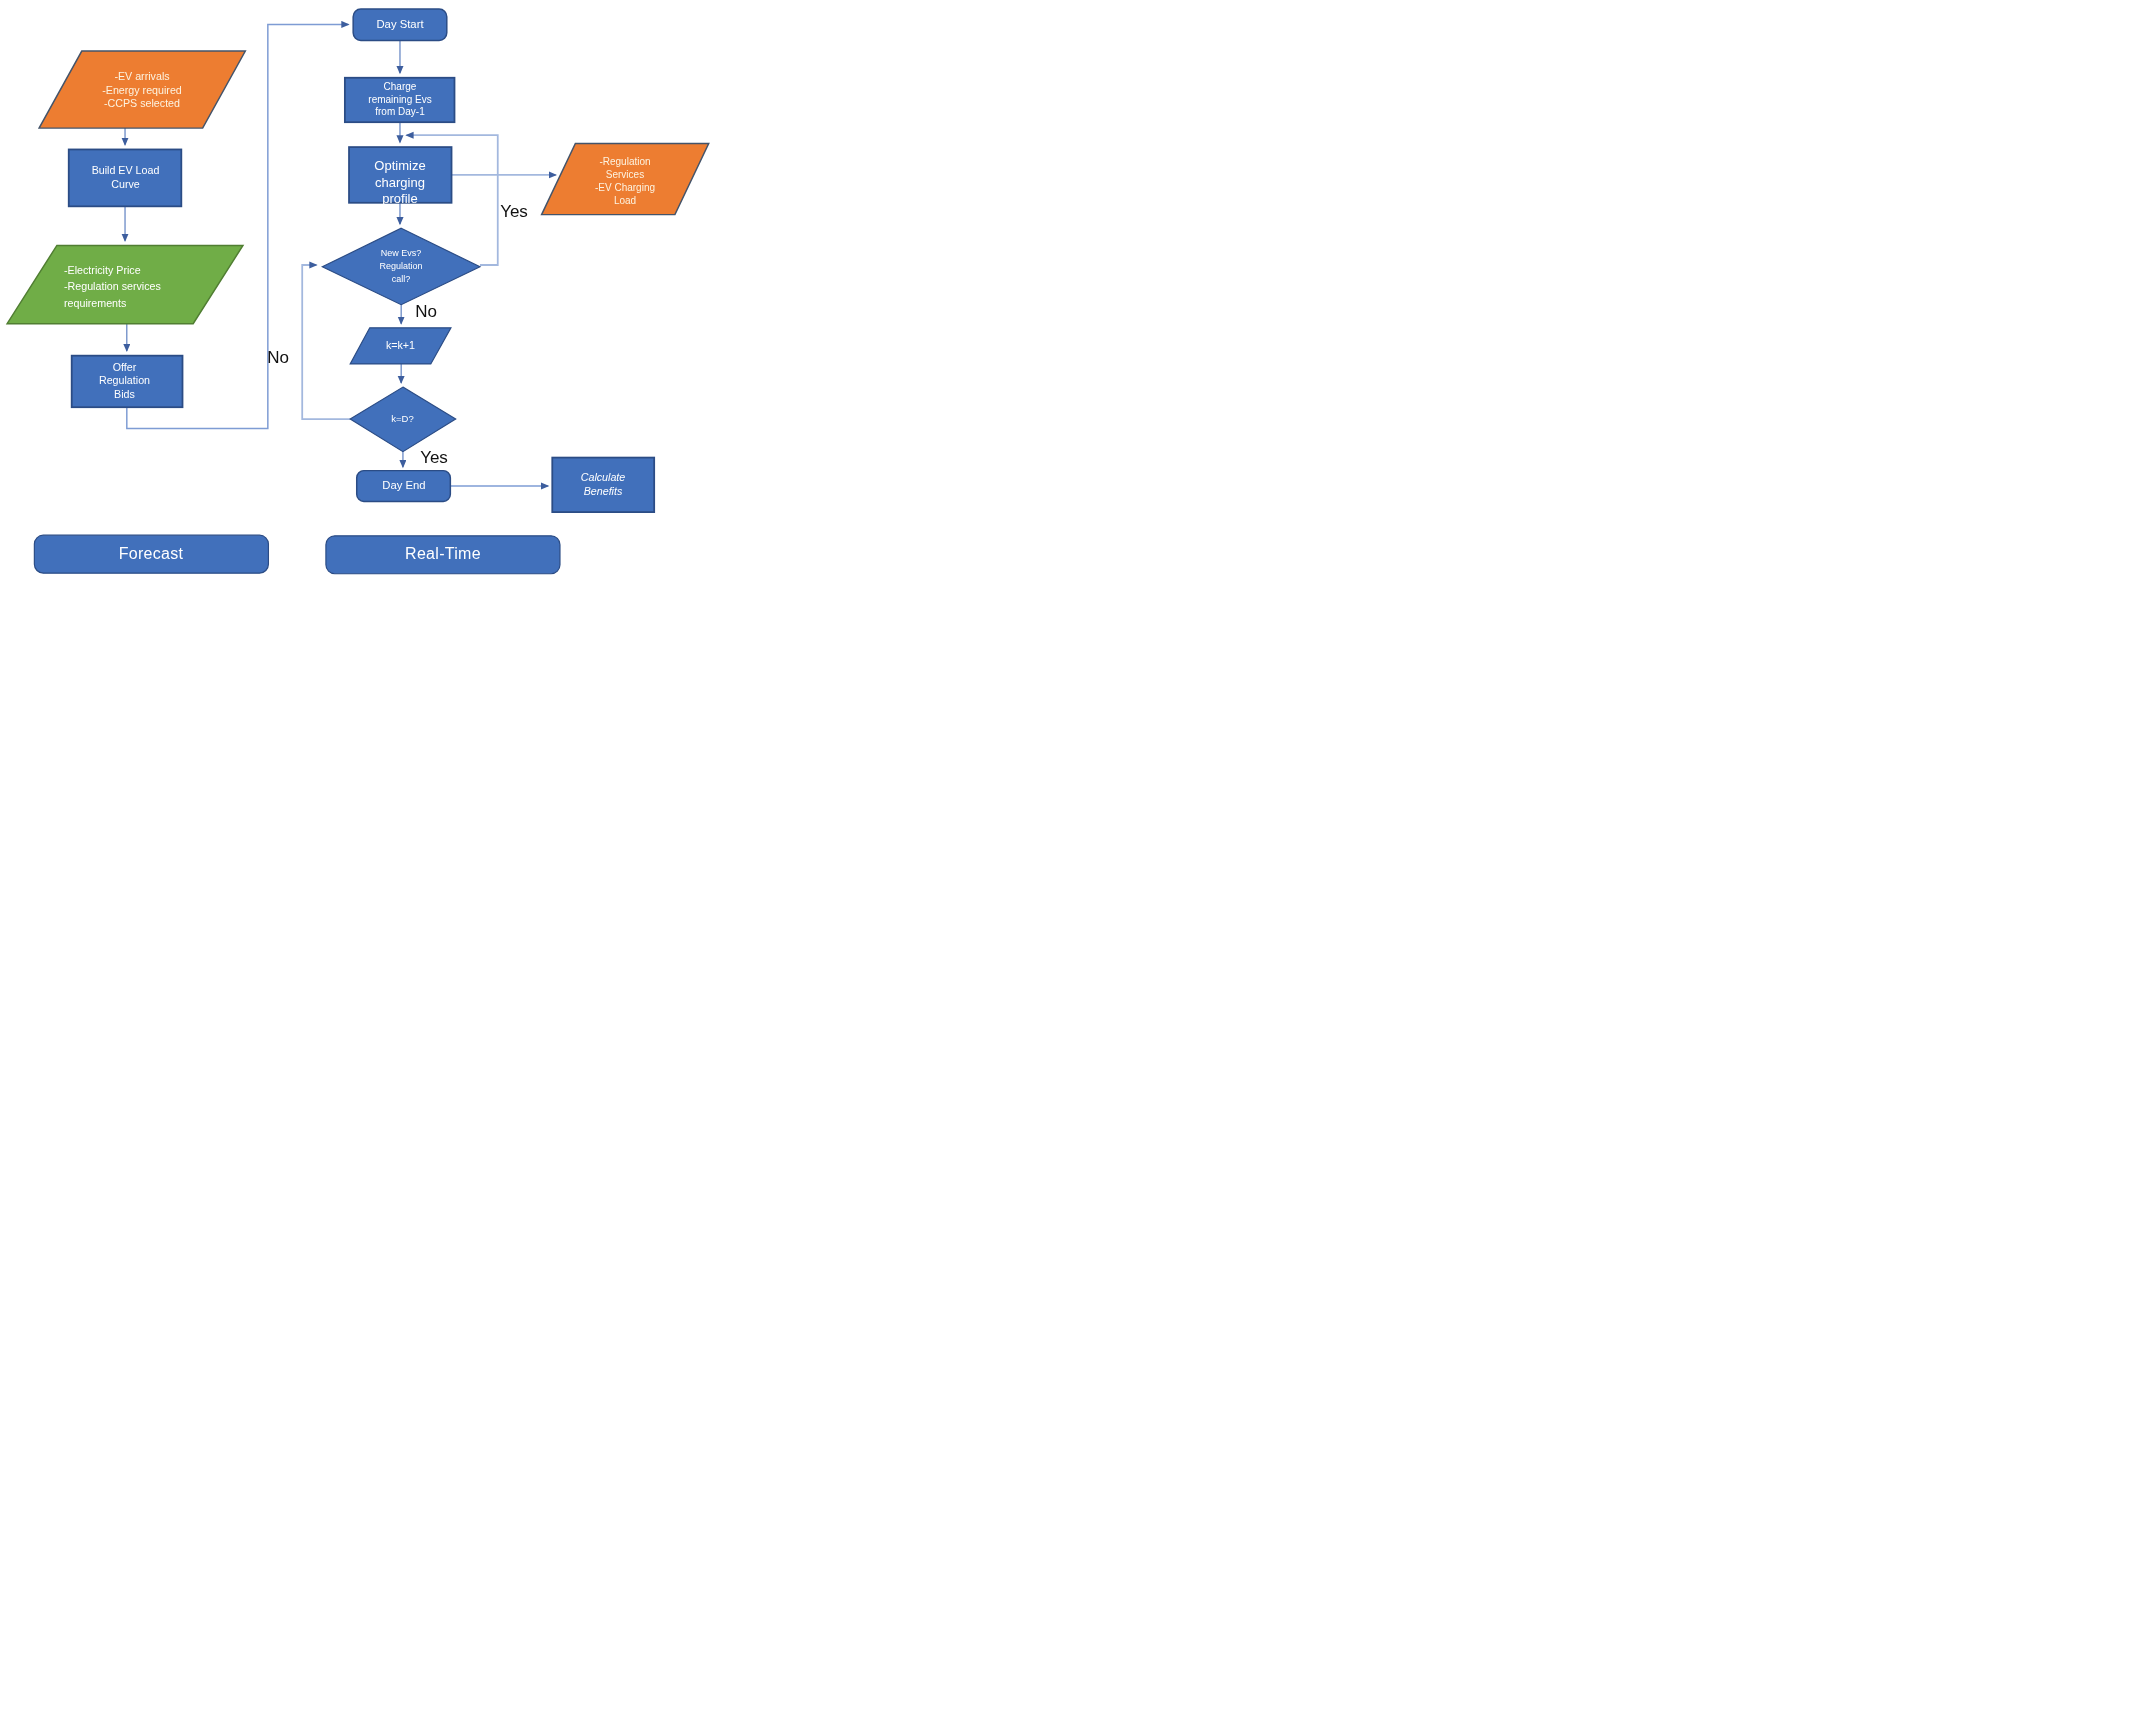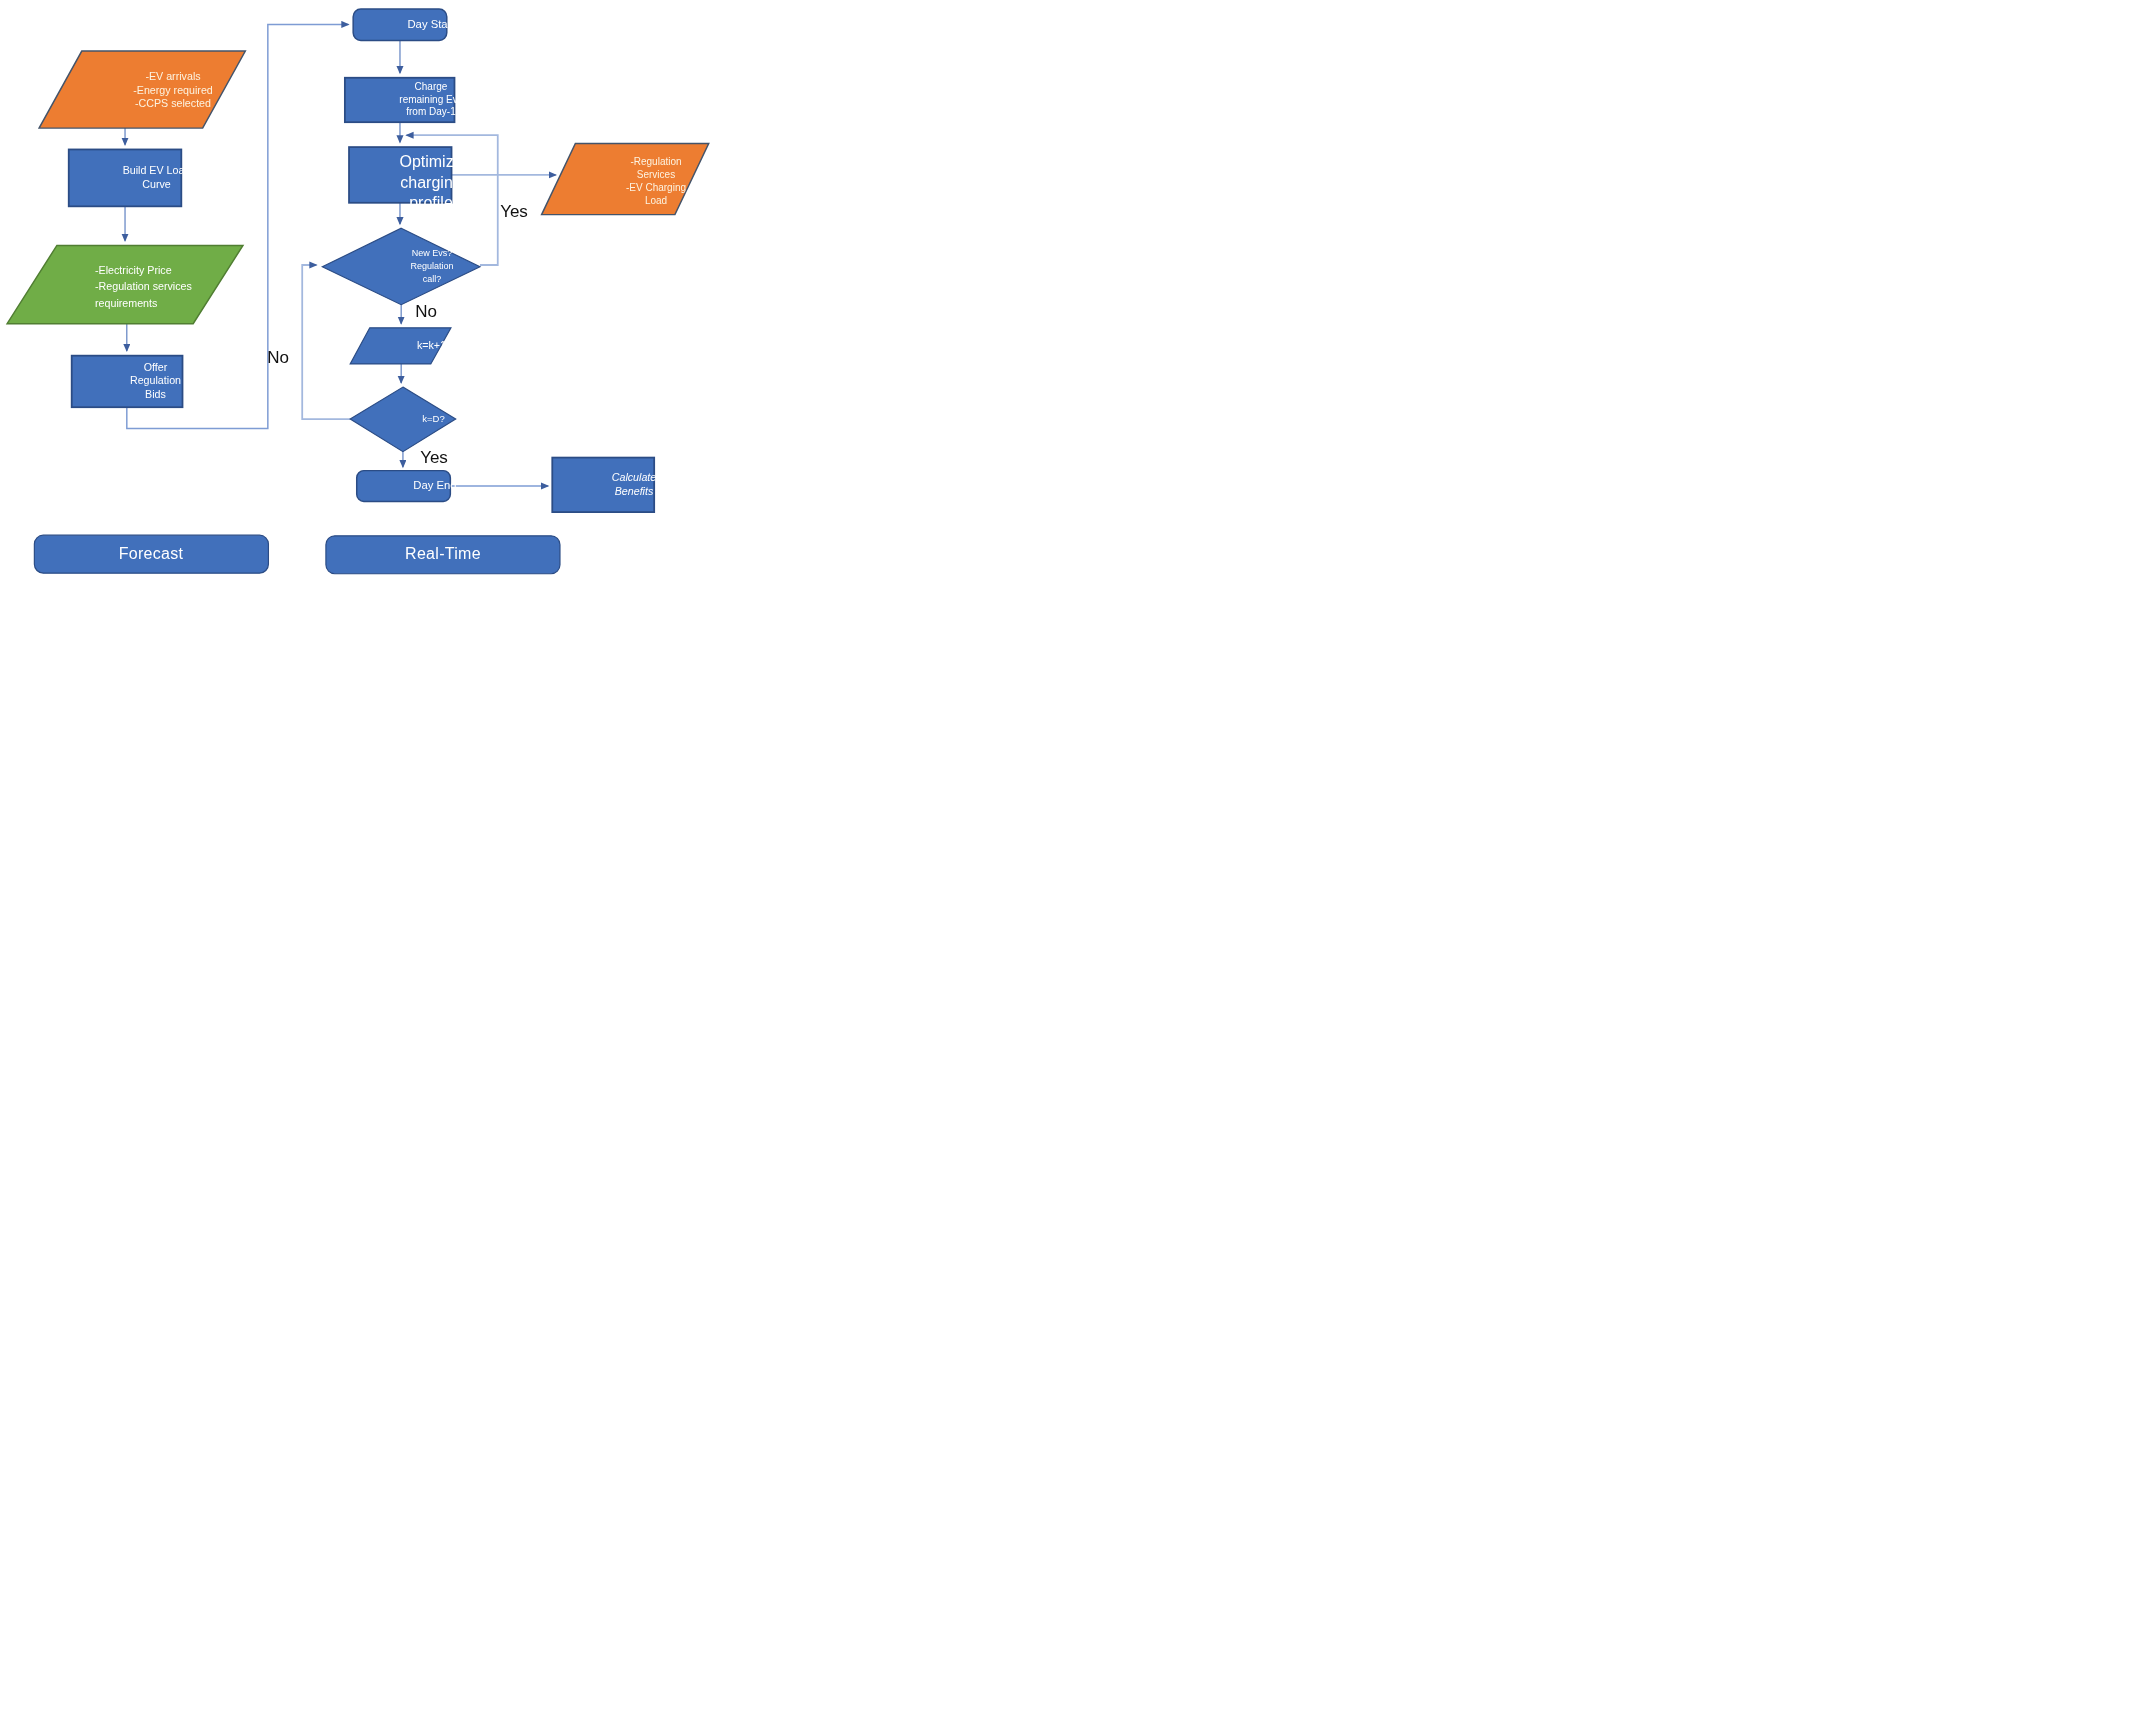--- a/index.html
+++ b/index.html
@@ -12,21 +12,20 @@
   }
   #shapes{position:absolute;left:0;top:0;width:717px;height:578px;}
   .node-text{
     position:absolute;
     display:flex;align-items:center;justify-content:center;
     text-align:center;
     white-space:pre-line;
     color:#ffffff;
     font-size:10px;line-height:1.3;
     pointer-events:none;
-    padding-left:31px;
   }
   .node-text.cream{color:#fdf3e0;}
   .node-text.left{justify-content:flex-start;text-align:left;}
   .edge-label{
     position:absolute;
     transform:translate(-50%,-50%);
     color:#111111;
     font-size:17px;
     white-space:nowrap;
     pointer-events:none;
@@ -93,21 +92,21 @@
 -Regulation services
 requirements</div>
   <div class="node-text" style="left:72px;top:355px;width:105px;height:52px;font-size:10.7px;line-height:1.25;">Offer
 Regulation
 Bids</div>
 
   <div class="node-text" style="left:353px;top:9px;width:94px;height:31px;font-size:11.3px;">Day Start</div>
   <div class="node-text" style="left:345px;top:78px;width:110px;height:44px;font-size:10px;line-height:1.25;">Charge
 remaining Evs
 from Day-1</div>
-  <div class="node-text" style="left:349px;top:147px;width:102px;height:72px;font-size:16px;line-height:1.3;">Optimize
+  <div class="node-text" style="left:349px;top:147px;width:102px;height:72px;font-size:13px;line-height:1.3;">Optimize
 charging
 profile</div>
   <div class="node-text" style="left:342px;top:232px;width:118px;height:69px;font-size:9px;line-height:1.45;">New Evs?
 Regulation
 call?</div>
   <div class="node-text" style="left:359px;top:328px;width:83px;height:36px;font-size:10.7px;text-align:center;">k=k+1</div>
   <div class="node-text" style="left:361px;top:387px;width:83px;height:65px;font-size:9.5px;">k=D?</div>
   <div class="node-text" style="left:357px;top:470px;width:94px;height:31px;font-size:11.3px;">Day End</div>
   <div class="node-text" style="left:552px;top:457px;width:102px;height:54px;font-size:10.7px;line-height:1.35;font-style:italic;">Calculate
 Benefits</div>

